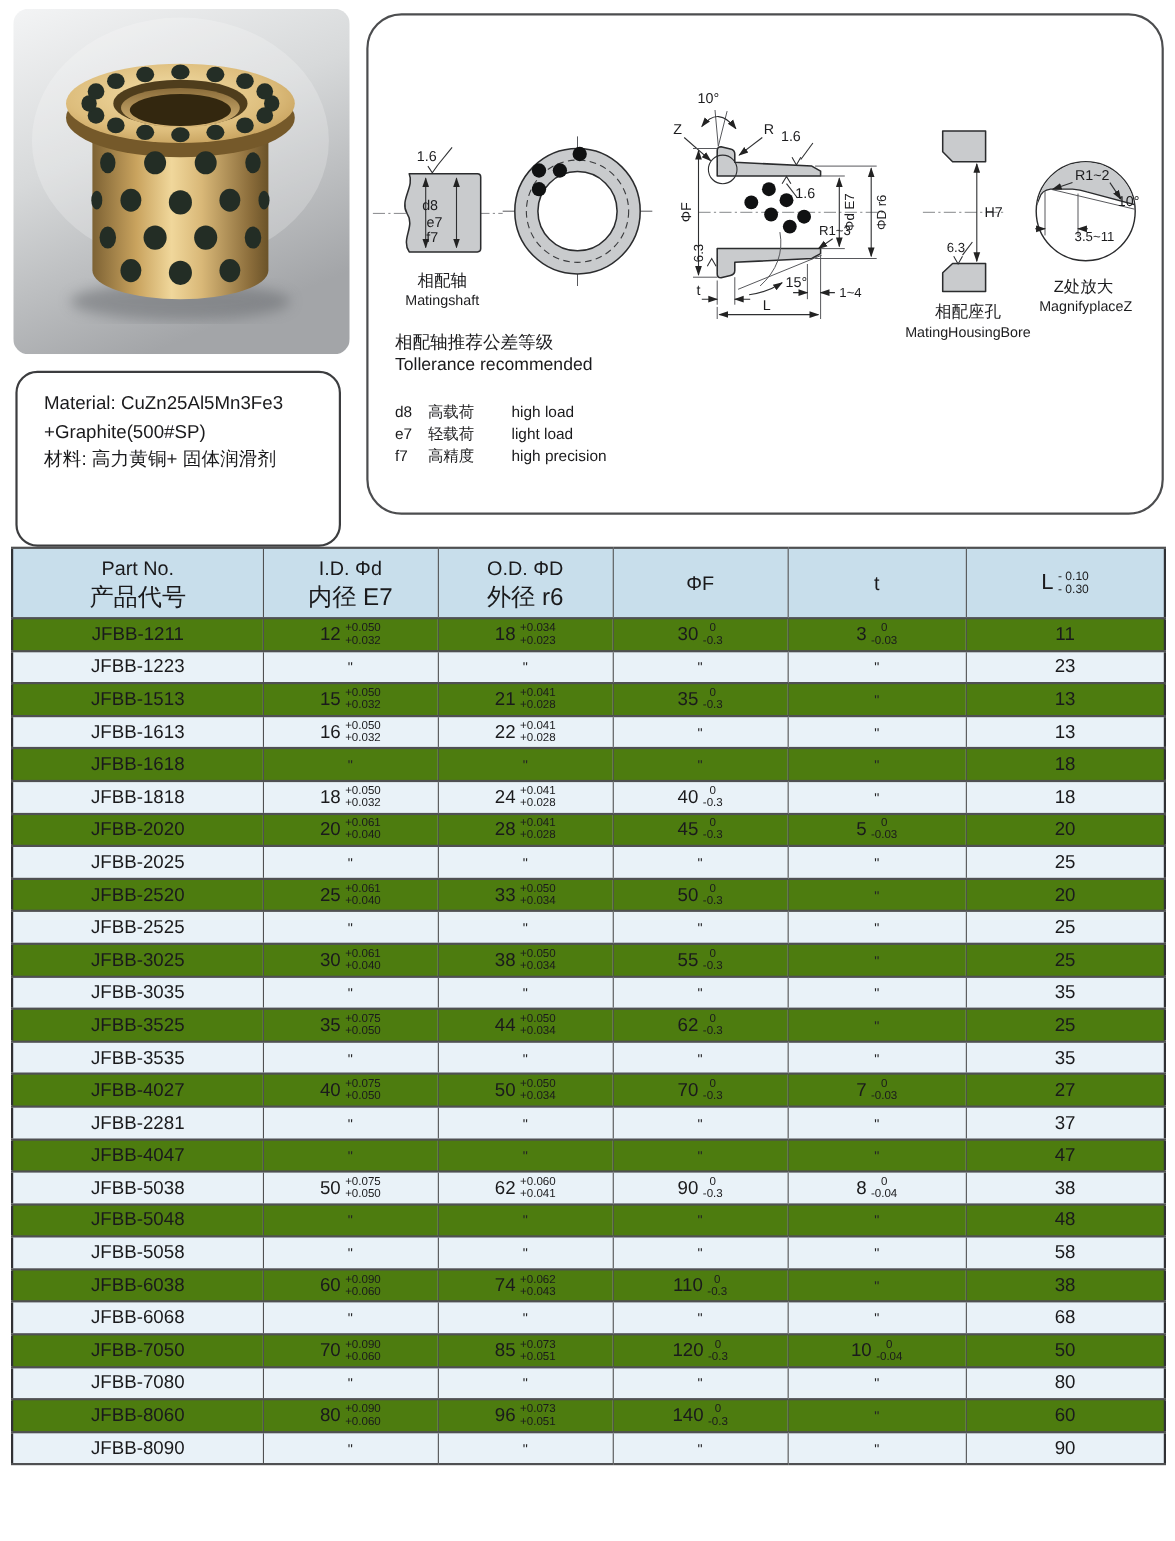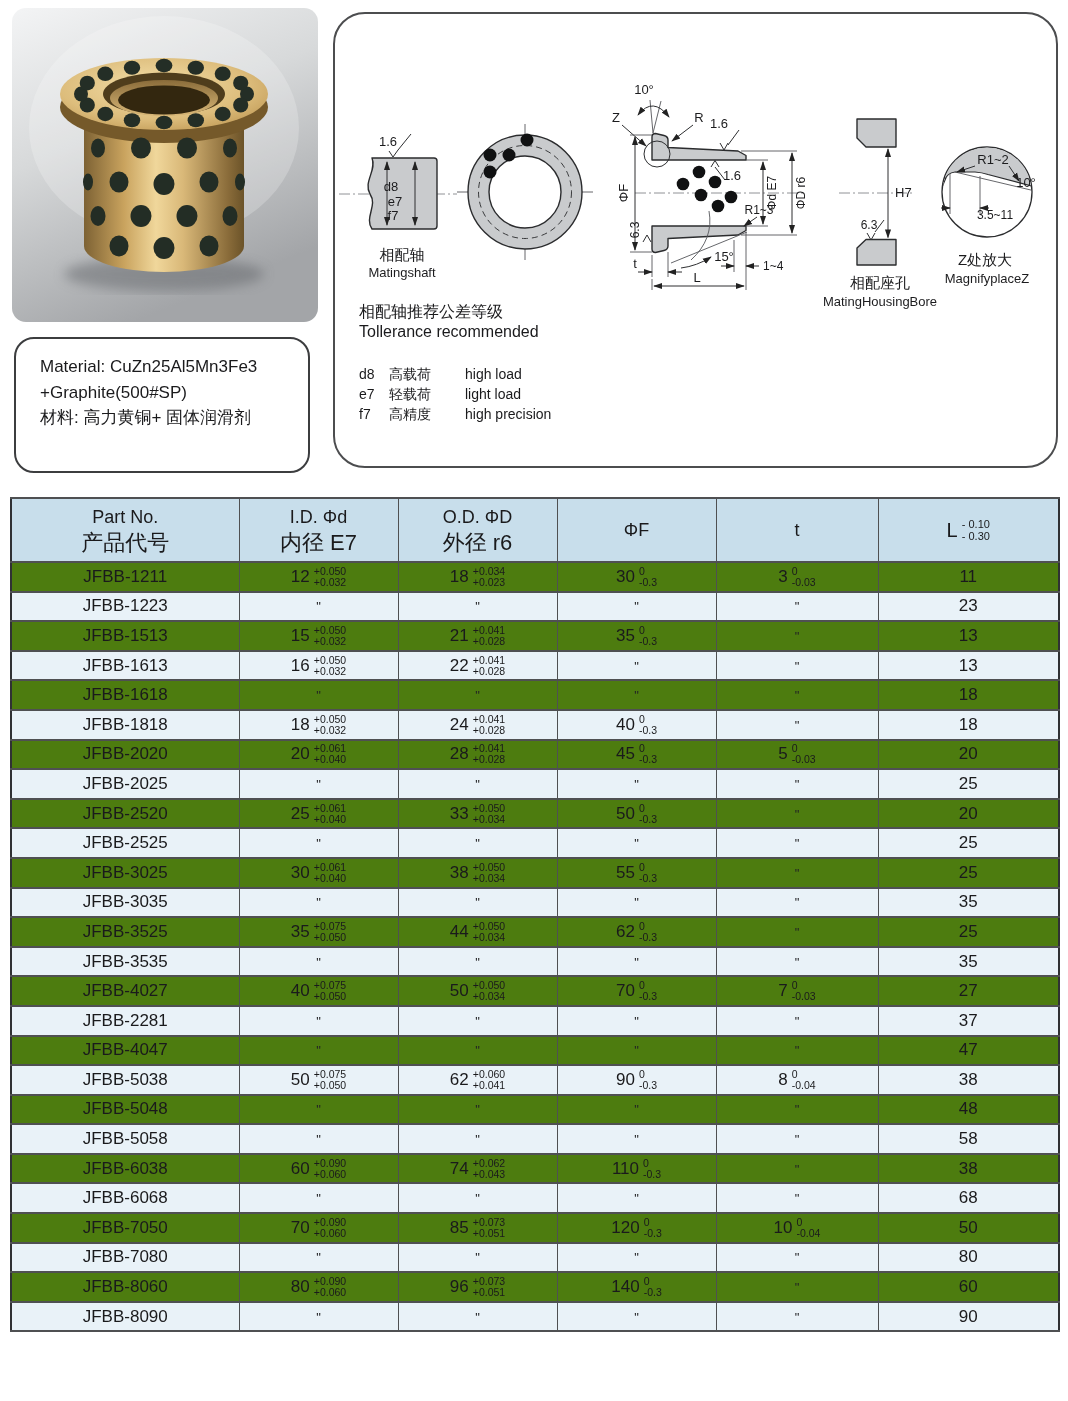--- a/index.html
+++ b/index.html
@@ -1,21 +1,21 @@
 <!DOCTYPE html>
 <html><head>
 <meta charset="utf-8">
 <style>
   html,body{margin:0;padding:0;background:#fff;}
   .sheet{position:relative;width:1068px;height:1401px;background:#ffffff;overflow:hidden;
          font-family:"Liberation Sans",sans-serif;color:#1a1a1c;}
   
   .photo-box{position:absolute;left:12px;top:8px;width:306px;height:314px;border-radius:14px;overflow:hidden;}
   
-  .material-box{position:absolute;left:14px;top:337px;width:296px;height:136px;border:2px solid #3c3d3f;
+  .material-box{position:absolute;left:14px;top:337px;width:296px;height:160px;border:2px solid #3c3d3f;
                 border-radius:20px;box-sizing:border-box;padding:15px 10px 0 24px;font-size:17px;line-height:1.5;}
   
   .drawing-box{position:absolute;left:333px;top:12px;width:725px;height:456px;border:2px solid #4c4d4f;
                border-radius:32px;box-sizing:border-box;}
   .drawing-box svg{position:absolute;left:0;top:0;}
   .tol-block{position:absolute;left:24px;top:288px;font-size:16px;line-height:20px;}
   .tol-block .tt1{font-size:16px;}
   .tol-block .fits{margin-top:22px;font-size:14px;line-height:20px;}
   .fit-row span{display:inline-block;}
   .fit-code{width:30px;}
@@ -25,21 +25,21 @@
               border:2.6px solid #303134;}
   table.parts th,table.parts td{border:1.6px solid #4f5052;border-top-width:2.2px;border-bottom-width:2.2px;
               text-align:center;vertical-align:middle;padding:0;}
   table.parts thead th{background:#c8deeb;height:62px;font-weight:normal;font-size:18px;line-height:25px;}
   table.parts thead th .h2{font-size:22px;}
   table.parts tbody tr{height:29.6px;background:#4d7c0f;}
   table.parts tbody tr.alt{background:#e9f2f8;}
   table.parts td{font-size:17px;}
   .tolpair{display:inline-flex;align-items:center;gap:4px;}
   .tolpair .val{font-size:17px;}
-  .tolstack{display:inline-flex;flex-direction:column;align-items:flex-start;font-size:10.5px;line-height:11px;}
+  .tolstack{display:inline-flex;flex-direction:column;align-items:center;font-size:10.5px;line-height:11px;}
   .hstack{display:inline-flex;flex-direction:column;align-items:flex-start;font-size:11px;line-height:12px;vertical-align:middle;margin-left:4px;}
   .l-big{font-size:20px;vertical-align:middle;}
   .ditto{font-size:13px;color:#232325;}
   
   .order-box{position:absolute;left:12px;top:1404px;width:248px;height:50px;border:1.6px dashed #e08a8a;
              box-sizing:border-box;padding:4px 0 0 18px;font-size:16px;line-height:21px;}
   .order-box .red{color:#0c4a6e;text-align:right;}
   .ob-s{display:inline-block;}
 </style>
 </head>

